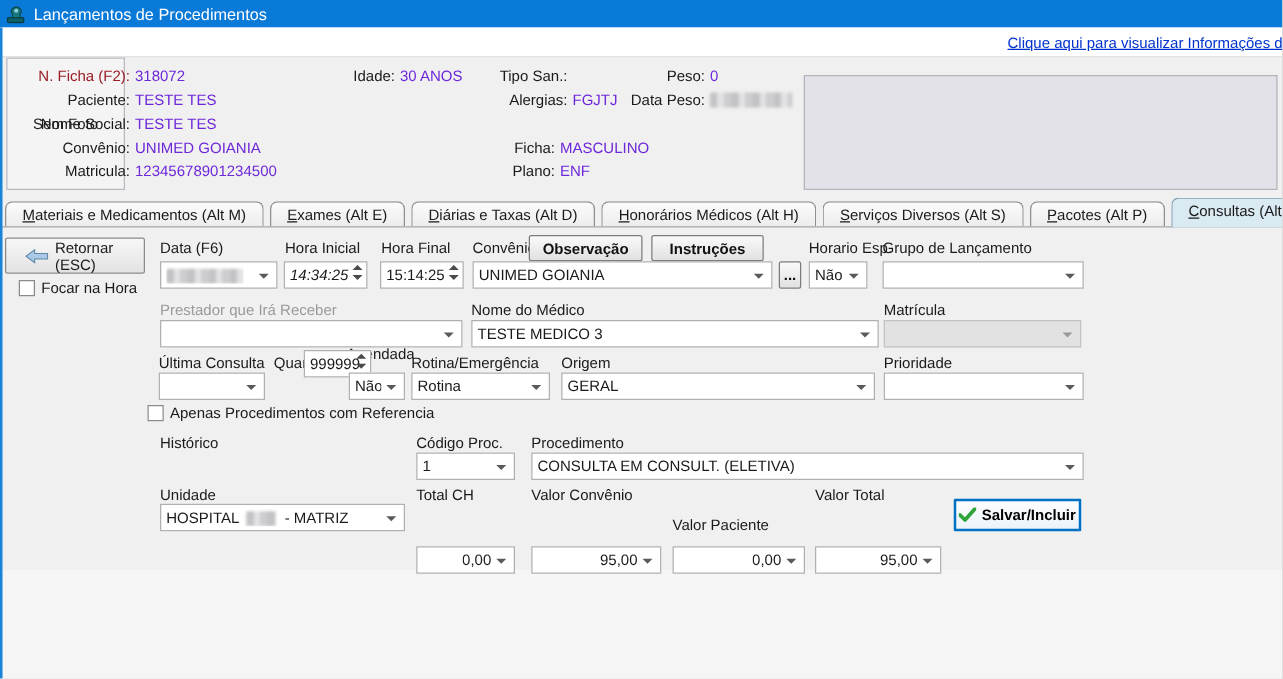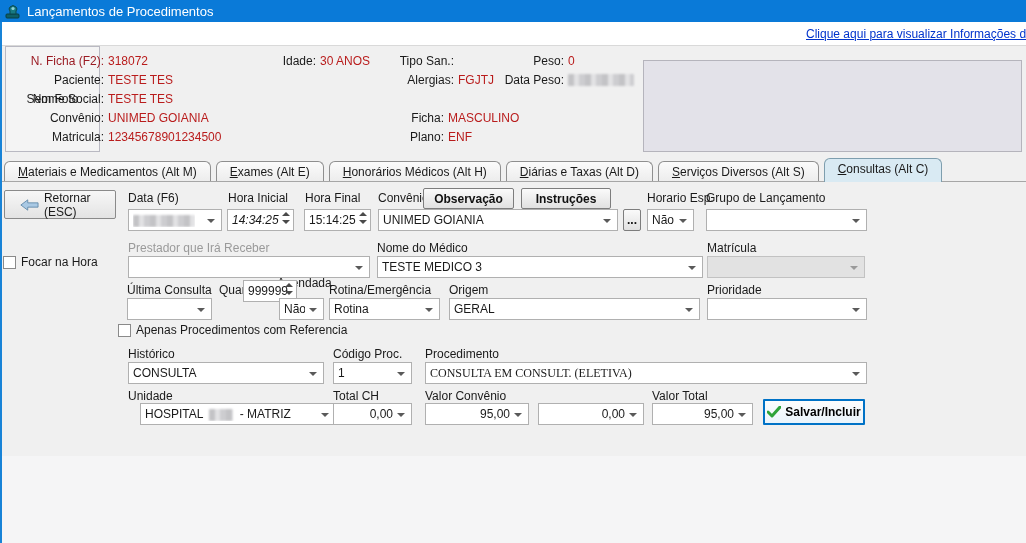--- a/index.html
+++ b/index.html
@@ -32,21 +32,21 @@
     position:absolute; left:5px; top:0px; width:95px; height:106px;
     background:#f4f4f4; border:1px solid #b9b9c2; display:flex; align-items:center; justify-content:center;
     color:#222; font-size:12px;
   }
   .notes-panel {
     position:absolute; left:643px; top:14px; width:379px; height:92px;
     background:#e3e2e9; border:1px solid #b5b4bc;
   }
   .prow { position:absolute; display:flex; align-items:center; height:15px; white-space:nowrap; }
   .plabel { display:inline-block; text-align:right; color:#1a1a1a; }
-  .pvalue { margin-left:4px; color:#b91c1c; }
+  .pvalue { margin-left:4px; color:#6d28d9; }
   .accent { color:#9b1c24; }
   
   .redacted {
     display:inline-block; height:12px; vertical-align:middle; border-radius:1px;
     background:repeating-linear-gradient(90deg,#c3c3c6 0 6px,#e2e2e4 6px 11px,#cdcdd0 11px 17px);
     filter:blur(1.3px);
   }
   
   #tabbar {
     position:absolute; left:4px; top:158px; width:1018px; height:24px;
@@ -72,21 +72,21 @@
     position:absolute; height:22px; background:#fff; border:1px solid #b0b0b0;
     display:flex; align-items:center; padding:0 18px 0 4px; font-size:12px; cursor:pointer;
     overflow:hidden; white-space:nowrap;
   }
   .combo .arrow {
     position:absolute; right:6px; top:9px; width:0; height:0;
     border-left:4px solid transparent; border-right:4px solid transparent; border-top:4px solid #5a5a5a;
   }
   .combo.disabled { background:#e2e2e2; border-color:#c2c2c2; }
   .combo.disabled .arrow { border-top-color:#9a9a9a; }
-  .combo.num { justify-content:flex-end; }
+  .combo.num { justify-content:flex-end;margin-top:34px; }
   .combo-text { overflow:hidden; white-space:nowrap; }
   
   .spin {
     position:absolute; height:22px; background:#fff; border:1px solid #b0b0b0;
     display:flex; align-items:center; padding:0 16px 0 4px; font-size:12px;
   }
   .spin-btns { position:absolute; right:3px; top:2px; display:flex; flex-direction:column; gap:4px; }
   .spin-btns .up { width:0; height:0; border-left:4px solid transparent; border-right:4px solid transparent; border-bottom:4px solid #4a4a4a; }
   .spin-btns .down { width:0; height:0; border-left:4px solid transparent; border-right:4px solid transparent; border-top:4px solid #4a4a4a; }
   
@@ -187,37 +187,38 @@
       <span class="plabel" style="width:86px;">Data Peso:</span>
       <span class="pvalue"><span class="redacted" style="width:66px;"></span></span>
     </div>
 
     <div class="notes-panel"></div>
   </div>
 
   <div id="tabbar">
     <div class="tab"><span class="hot">M</span><span>ateriais e Medicamentos (Alt M)</span></div>
     <div class="tab"><span class="hot">E</span><span>xames (Alt E)</span></div>
+    <div class="tab"><span class="hot">D</span><span>iárias e Taxas (Alt D)</span></div>
     <div class="tab"><span class="hot">H</span><span>onorários Médicos (Alt H)</span></div>
-    <div class="tab"><span class="hot">D</span><span>iárias e Taxas (Alt D)</span></div>
     <div class="tab"><span class="hot">S</span><span>erviços Diversos (Alt S)</span></div>
+    <div class="tab"><span class="hot">P</span><span>acotes (Alt P)</span></div>
     <div class="tab active"><span class="hot">C</span><span>onsultas (Alt C)</span></div>
 
   </div>
 
   <div id="content">
     <div class="bottom-band"></div>
 
     <div class="btn-return">
       <svg width="22" height="14" viewBox="0 0 22 14">
         <path d="M1 7 L9 1 L9 4.5 L21 4.5 L21 9.5 L9 9.5 L9 13 Z" fill="#a9c9e4" stroke="#5e87a8" stroke-width="1"></path>
       </svg>
       <span>Retornar (ESC)</span>
     </div>
-    <div class="check-row" style="left:3px; top:41px;margin-top:32px;">
+    <div class="check-row" style="left:15px; top:41px;">
       <span class="cb"></span>
       <span>Focar na Hora</span>
     </div>
 
     <span class="flabel" style="left:128px; top:9px;">Data (F6)</span>
     <span class="flabel" style="left:228px; top:9px;">Hora Inicial</span>
     <span class="flabel" style="left:305px; top:9px;">Hora Final</span>
     <span class="flabel" style="left:378px; top:9px;">Convênio</span>
     <span class="flabel" style="left:647px; top:9px;">Horario Esp.</span>
     <span class="flabel" style="left:706px; top:9px;">Grupo de Lançamento</span>
@@ -317,40 +318,36 @@
 
     <div class="check-row" style="left:118px; top:141px;">
       <span class="cb"></span>
       <span>Apenas Procedimentos com Referencia</span>
     </div>
 
     <span class="flabel" style="left:128px; top:165px;">Histórico</span>
     <span class="flabel" style="left:333px; top:165px;">Código Proc.</span>
     <span class="flabel" style="left:425px; top:165px;">Procedimento</span>
 
-    <div class="combo" style="left:128px; top:180px; width:196px;">
-      <span class="combo-text">CONSULTA</span>
-      <span class="arrow"></span>
-    </div>
     <div class="combo" style="left:333px; top:180px; width:79px;">
       <span class="combo-text">1</span>
       <span class="arrow"></span>
     </div>
-    <div class="combo" style="left:425px; top:180px; width:442px;font-family:Liberation Serif, serif;">
+    <div class="combo" style="left:425px; top:180px; width:442px;">
       <span class="combo-text">CONSULTA EM CONSULT. (ELETIVA)</span>
       <span class="arrow"></span>
     </div>
 
     <span class="flabel" style="left:128px; top:207px;">Unidade</span>
     <span class="flabel" style="left:333px; top:207px;">Total CH</span>
     <span class="flabel" style="left:425px; top:207px;">Valor Convênio</span>
     <span class="flabel" style="left:538px; top:197px;margin-top:34px;">Valor Paciente</span>
     <span class="flabel" style="left:652px; top:207px;">Valor Total</span>
 
-    <div class="combo" style="left:128px; top:221px; width:196px;margin-left:12px;">
+    <div class="combo" style="left:128px; top:221px; width:196px;">
       <span class="combo-text">
         <span>HOSPITAL</span>
         <span class="redacted" style="width:24px; margin:0 3px;"></span>
         <span>- MATRIZ</span>
       </span>
       <span class="arrow"></span>
     </div>
     <div class="combo num" style="left:333px; top:221px; width:79px;">
       <span class="combo-text">0,00</span>
       <span class="arrow"></span>

